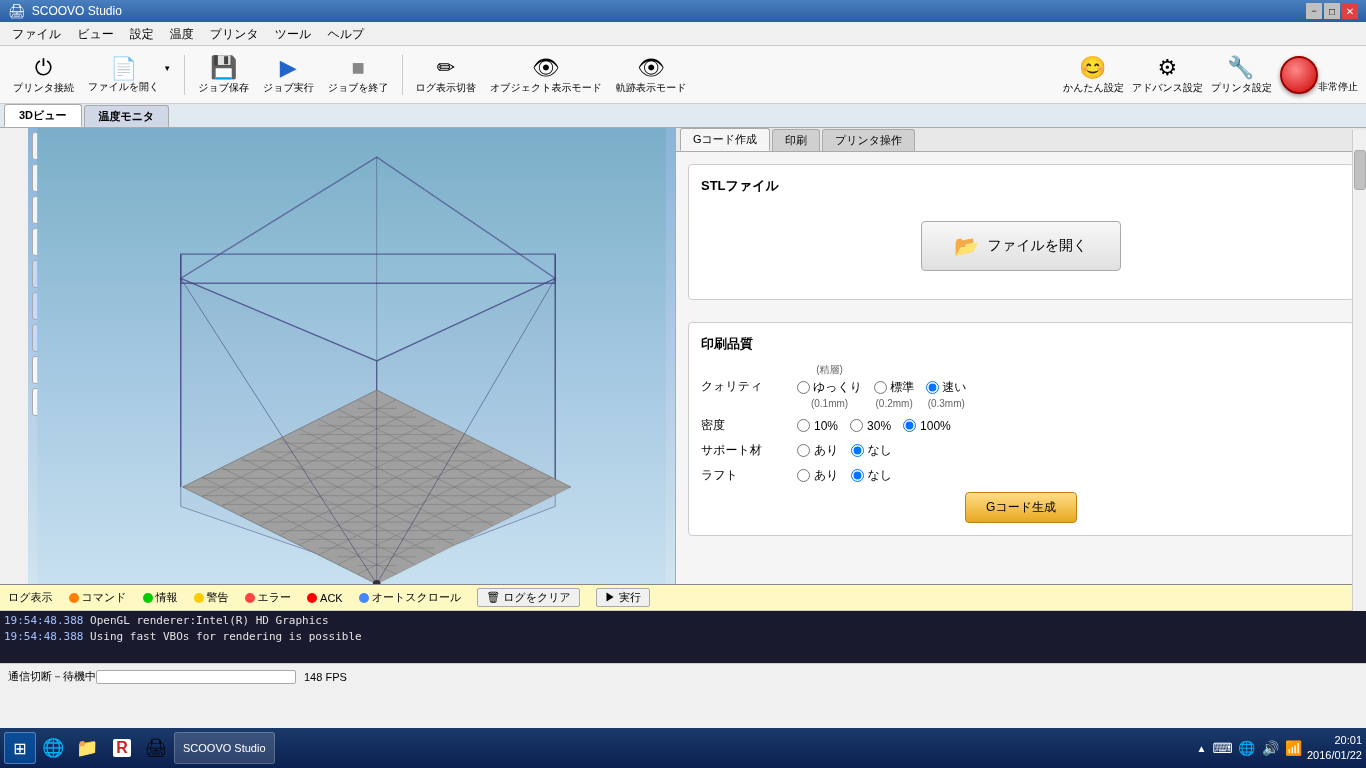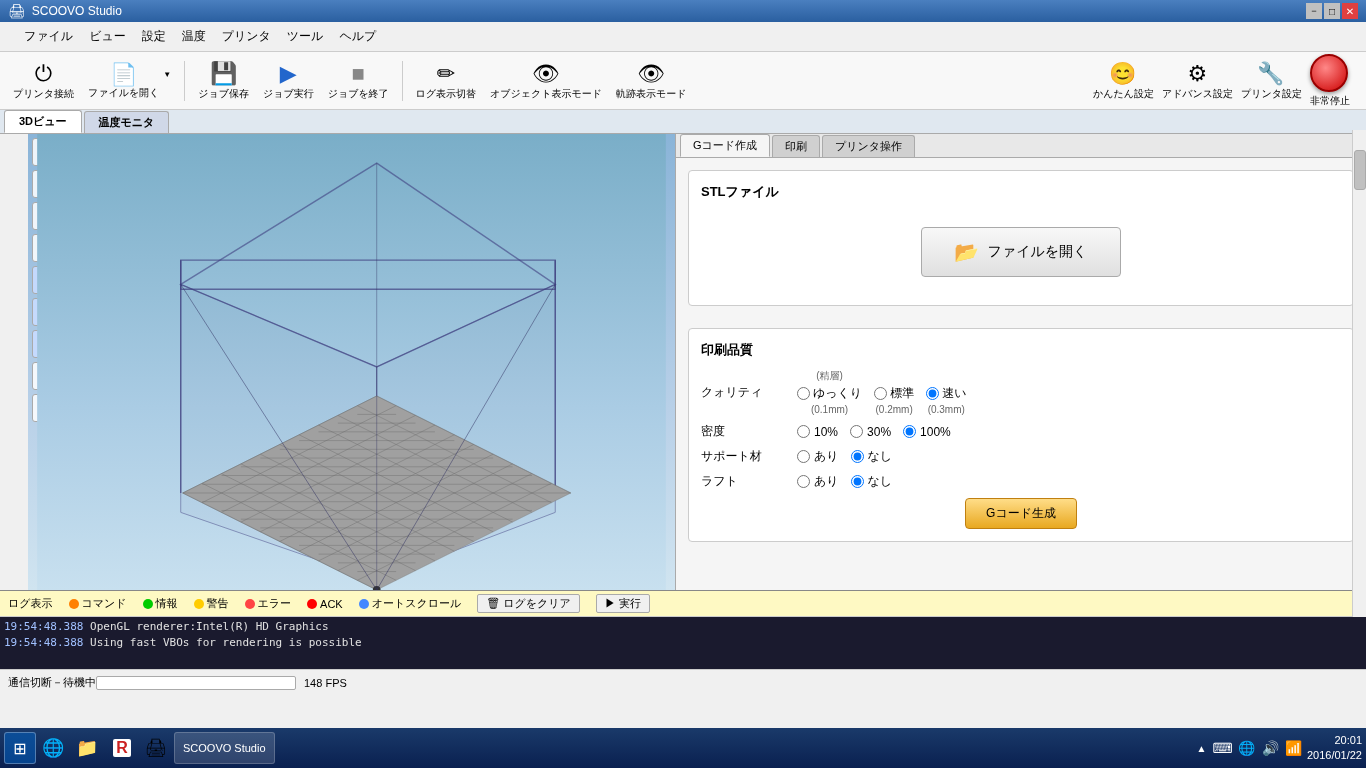--- a/index.html
+++ b/index.html
@@ -24,24 +24,24 @@
       font-size: 10px;
       display: flex; align-items: center; justify-content: center;
     }
     .title-btn.minimize { background: #c0c0c0; }
     .title-btn.maximize { background: #c0c0c0; }
     .title-btn.close { background: #e04040; color: white; }
 
     
     #menubar {
       background: #f0f0f0;
-      height: 30px;
-      display: flex;
-      align-items: center;
-      padding: 0 16px;
+      height: 24px;
+      display: flex;
+      align-items: flex-end;
+      padding: 0 4px;
       border-bottom: 1px solid #ccc;
     }
     .menu-item {
       padding: 2px 8px;
       cursor: pointer;
       font-size: 12px;
     }
 
     
     #toolbar {
@@ -370,22 +370,22 @@
     
     svg.scene {
       position: absolute;
       top: 0; left: 0;
       width: 100%; height: 100%;
     }
 
     
     .emergency-btn {
       display: flex;
-      flex-direction: column;
-      align-items: flex-start;
+      flex-direction: row;
+      align-items: flex-end;
       cursor: pointer;
       min-width: 48px;
     }
     .emergency-circle {
       width: 38px; height: 38px;
       border-radius: 50%;
       background: radial-gradient(circle at 40% 35%, #ff8888, #cc0000);
       border: 2px solid #990000;
       box-shadow: 0 2px 4px rgba(0,0,0,0.4);
     }

